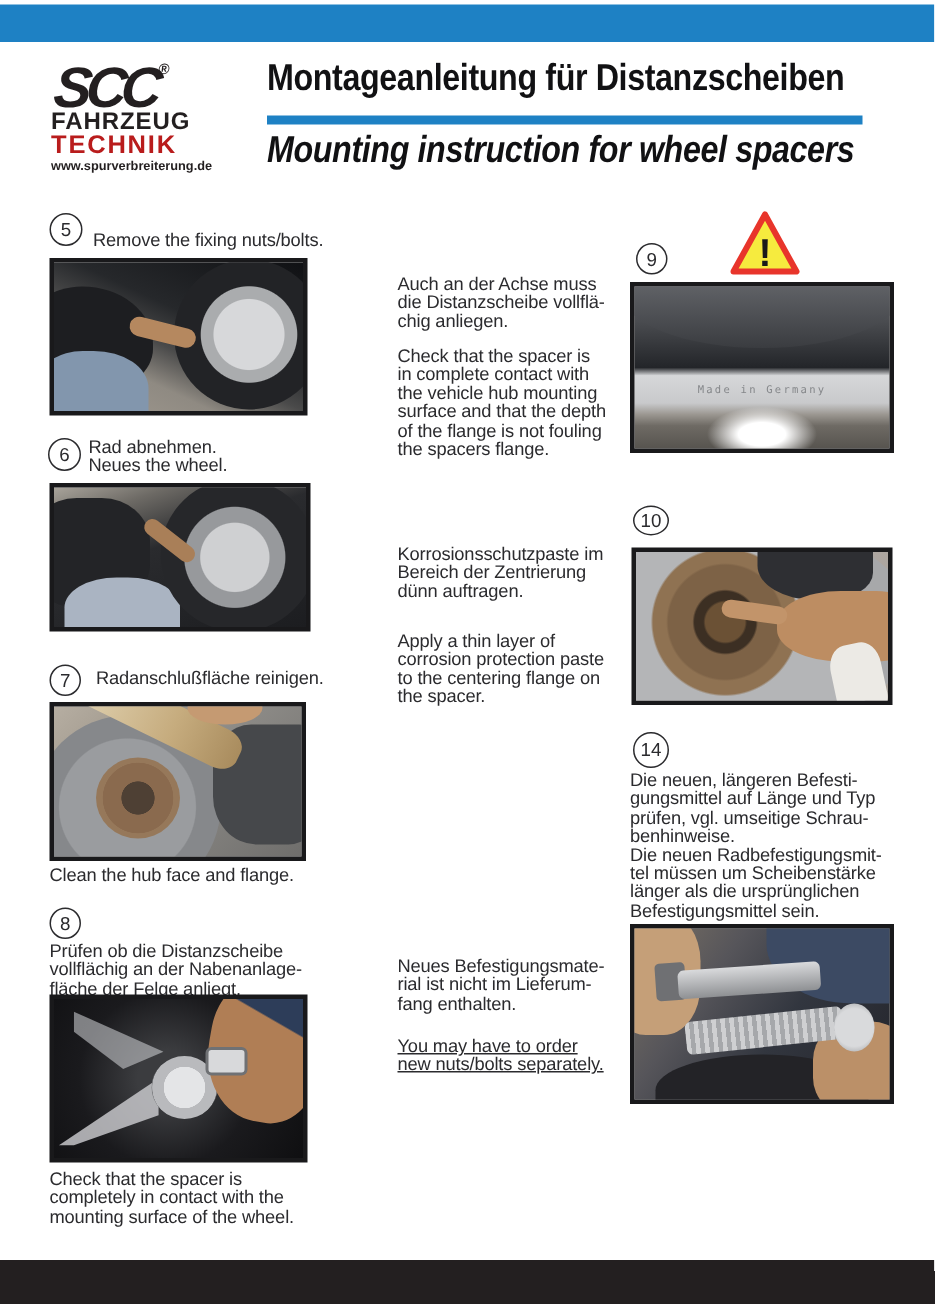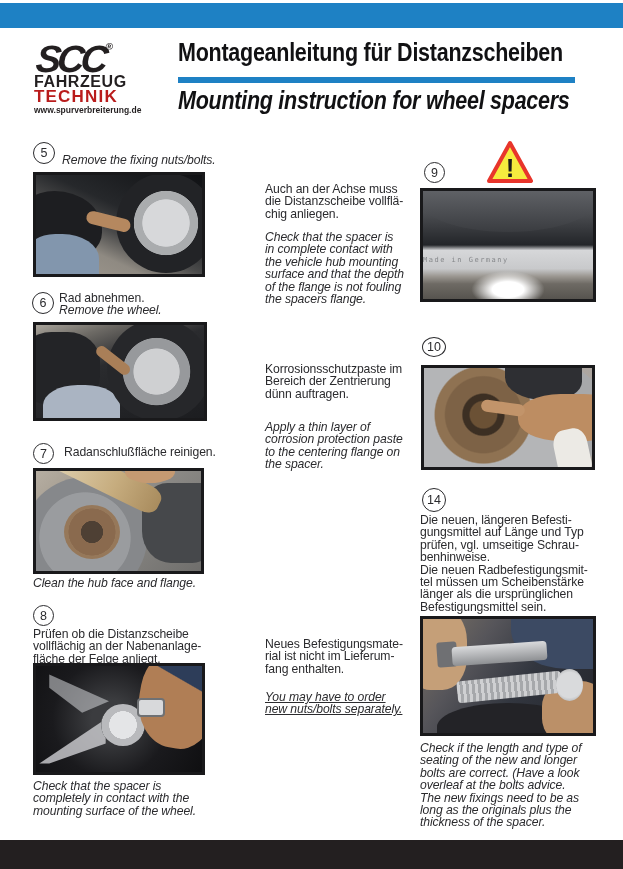--- a/index.html
+++ b/index.html
@@ -19,21 +19,21 @@
   .logo-url { position:absolute; left:34px; top:105px; font-size:8.5px; font-weight:bold; color:#231f20; }
 
   .title-de { position:absolute; left:178px; top:38px; font-size:25px; font-weight:bold; color:#111113;
               letter-spacing:-.3px; transform:scaleX(.86); transform-origin:0 0; white-space:nowrap; }
   .title-rule { position:absolute; left:178px; top:77px; width:397px; height:6px; background:#1e81c4; }
   .title-en { position:absolute; left:178px; top:86px; font-size:25px; font-weight:bold; font-style:italic;
               color:#111113; letter-spacing:-.3px; transform:scaleX(.86); transform-origin:0 0; white-space:nowrap; }
 
   
   .txt { position:absolute; font-size:12.2px; line-height:12.4px; white-space:pre-line; letter-spacing:-.1px; }
-  .it { font-style:italic; }
+  .it { }
   .ul { text-decoration:underline; }
   .circle { position:absolute; border:1.6px solid #2b2b2e; border-radius:50%; box-sizing:border-box;
             display:flex; align-items:center; justify-content:center; font-size:12.5px; background:#fff; }
 
   
   .photo { position:absolute; border:3px solid #19191b; box-sizing:border-box; overflow:hidden; }
   .shape { position:absolute; }
 
   .ph5 { background:linear-gradient(205deg,#101114 0%,#26282b 40%,#4a4a4a 56%,#8f8a82 72%,#a29b91 100%); }
   .p5-tire { left:48%; top:-2%; width:100px; height:100px; border-radius:50%;
@@ -69,21 +69,21 @@
   .p8-arm { right:-8%; top:-12%; width:46%; height:90%; border-radius:40% 20% 40% 50%; transform:rotate(10deg);
             background:linear-gradient(200deg,#2d3d59 0 32%,#b07e55 33% 100%); }
   .p8-watch { right:22%; top:30%; width:24px; height:15px; background:#d8d9db; border:2px solid #6f7174; border-radius:4px; }
 
   .ph9 { background:linear-gradient(180deg,#6a6c70 0%,#4f5155 18%,#333539 38%,#232529 50%,#d6d7d9 55%,
           #c8c9cb 72%,#9b9791 79%,#6e6a64 86%,#57544f 100%); }
   .p9-curve { left:-6%; top:-34%; width:112%; height:72%; border-radius:0 0 50% 50%;
               background:linear-gradient(180deg,#808287,#3a3c40); }
   .p9-flare { left:28%; bottom:-8%; width:44%; height:34%;
               background:radial-gradient(ellipse,#ffffff 0 30%,rgba(255,255,255,0) 70%); }
-  .p9-label { left:0; right:0; top:60%; text-align:left; color:#85878a; font-size:7px; letter-spacing:1.5px;
+  .p9-label { left:0; right:0; top:60%; text-align:center; color:#85878a; font-size:7px; letter-spacing:1.5px;
               font-family:"DejaVu Sans Mono", monospace; }
 
   .ph10 { background:linear-gradient(115deg,#c2bab0 0%,#b4acab 35%,#a8a29a 100%); }
   .p10-disc { left:-24%; top:-20%; width:135%; height:140%; border-radius:50%;
               background:radial-gradient(circle at 44% 48%,#6b5135 0 9%,#3c2f23 10% 14%,#7d6246 15% 26%,
                #8f7252 27% 33%,#b4b5b7 34% 62%,#a7a8aa 63% 100%); }
   .p10-caliper { right:6%; top:-14%; width:46%; height:46%; background:#2e2f33; border-radius:20% 30% 40% 50%; }
   .p10-hand { right:-12%; top:26%; width:56%; height:48%; background:#bd8d62; border-radius:45% 30% 30% 45%; }
   .p10-finger { right:40%; top:34%; width:26%; height:12%; background:#c2946a; border-radius:8px; transform:rotate(8deg); }
   .p10-bottle { right:2%; bottom:-8%; width:20%; height:46%; background:#eceae5; border-radius:35% 35% 20% 20%; transform:rotate(-12deg); }
@@ -123,21 +123,21 @@
   <div class="txt it" style="left:62px;top:154px;width:210px;">Remove the fixing nuts/bolts.</div>
   <div class="photo ph5" style="left:33px;top:172px;width:172px;height:105px;">
     <div class="shape p5-person"></div>
     <div class="shape p5-jeans"></div>
     <div class="shape p5-tire"></div>
     <div class="shape p5-arm"></div>
   </div>
 
   <div class="circle" style="left:32px;top:292px;width:22px;height:22px;">6</div>
   <div class="txt" style="left:59px;top:292px;width:210px;">Rad abnehmen.</div>
-  <div class="txt it" style="left:59px;top:304px;width:210px;">Remove the wheel.</div>
+  <div class="txt it" style="left:59px;top:304px;width:210px;">Neues the wheel.</div>
   <div class="photo ph6" style="left:33px;top:322px;width:174px;height:99px;">
     <div class="shape p6-person"></div>
     <div class="shape p6-jeans"></div>
     <div class="shape p6-tire"></div>
     <div class="shape p6-arm"></div>
   </div>
 
   <div class="circle" style="left:33px;top:443px;width:21px;height:21px;">7</div>
   <div class="txt" style="left:64px;top:446px;width:220px;">Radanschlußfläche reinigen.</div>
   <div class="photo ph7" style="left:33px;top:468px;width:171px;height:106px;">
@@ -222,23 +222,16 @@
   <div class="photo ph11" style="left:420px;top:616px;width:176px;height:120px;">
     <div class="shape p11-jeans"></div>
     <div class="shape p11-tire"></div>
     <div class="shape p11-handl"></div>
     <div class="shape p11-handr"></div>
     <div class="shape p11-bolt1h"></div>
     <div class="shape p11-bolt1"></div>
     <div class="shape p11-bolt2"></div>
     <div class="shape p11-bolt2h"></div>
   </div>
-  <div class="txt it" style="left:420px;top:742px;width:195px;">Check if the length and type of
-seating of the new and longer
-bolts are correct. (Have a look
-overleaf at the bolts advice.
-The new fixings need to be as
-long as the originals plus the
-thickness of the spacer.</div>
 
   <div class="bar bottom"></div>
 
 </div>
 
 </body></html>

